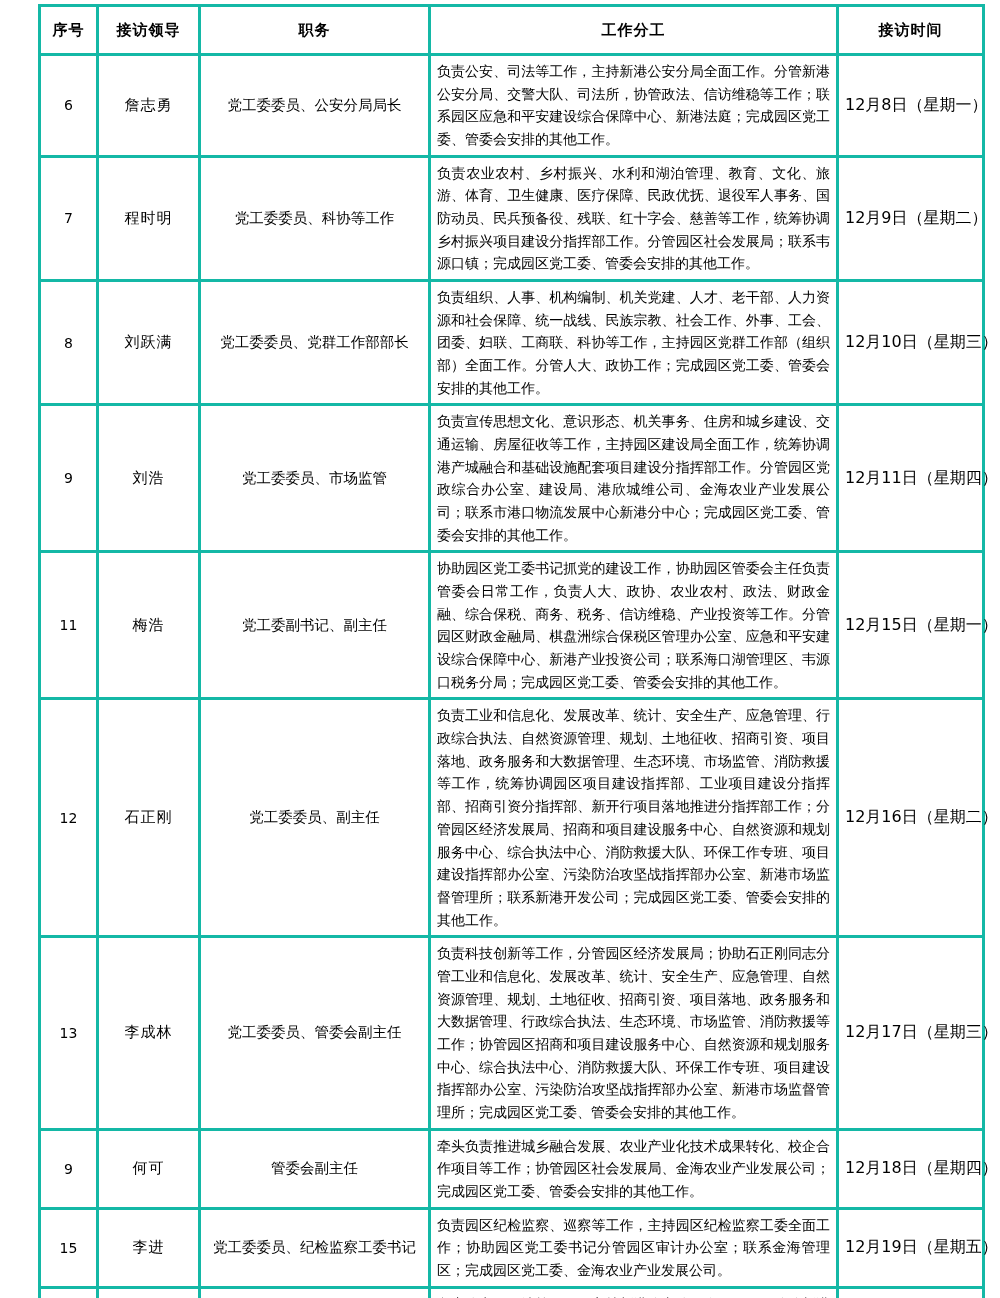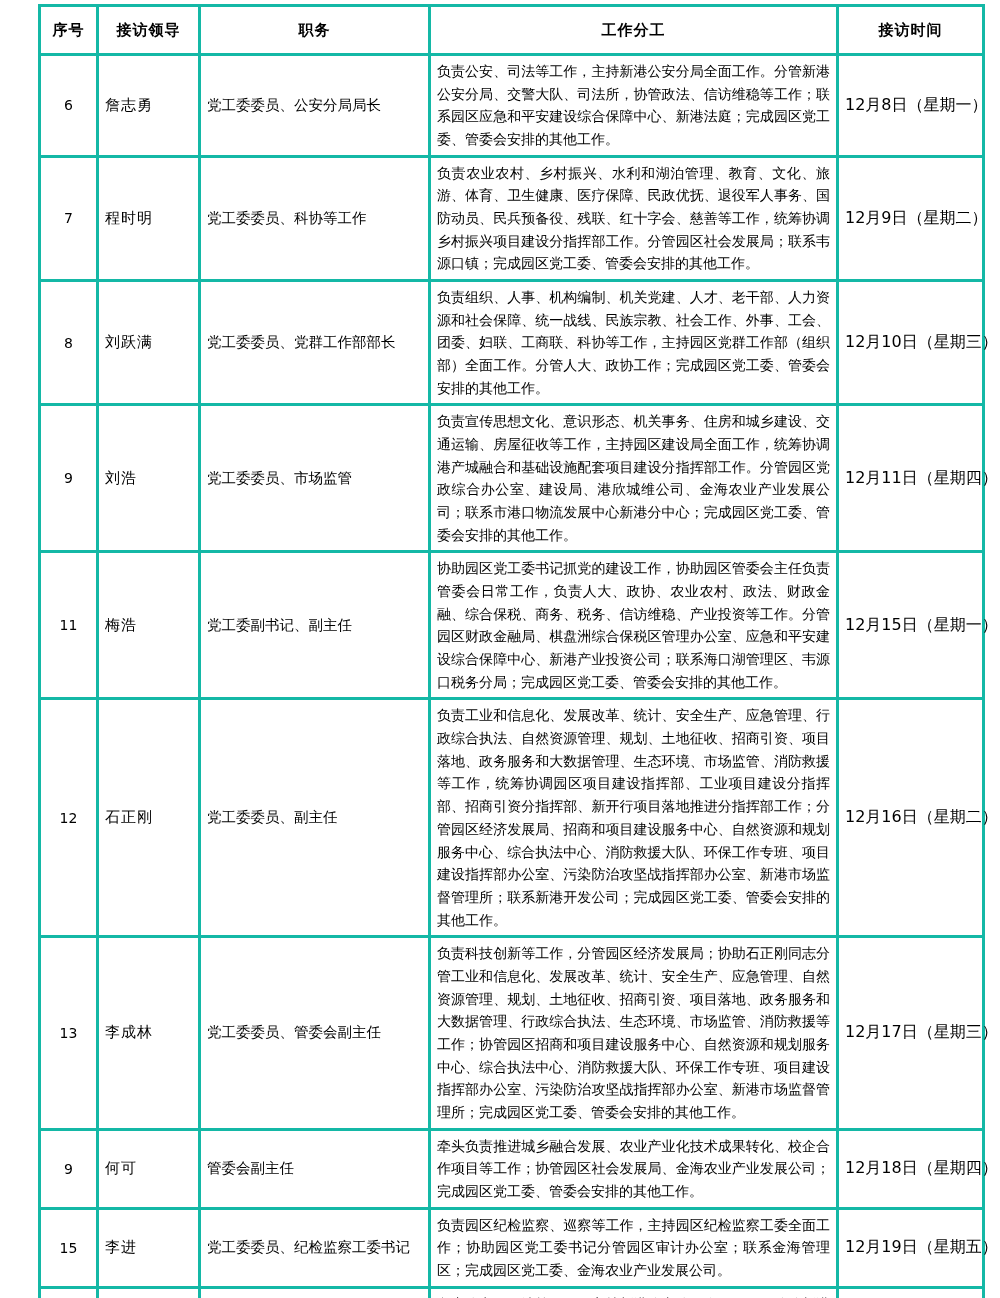--- a/index.html
+++ b/index.html
@@ -39,25 +39,26 @@
   col.c-leader { width: 102px; }
   col.c-post   { width: 230px; }
   col.c-duty   { width: 408px; }
   col.c-time   { width: 146px; }
 
   td.seq {
     text-align: center;
     font-size: 14px;
   }
   td.leader {
+    text-align: center;
     font-size: 15px;
     letter-spacing: 1px;
   }
   td.post {
-    text-align: left;
+    text-align: center;
     font-size: 14.5px;
     line-height: 1.45;
   }
   td.duty {
     text-align: justify;
     text-justify: inter-ideograph;
     font-size: 14px;
     line-height: 1.62;
     padding: 7px 8px;
   }

